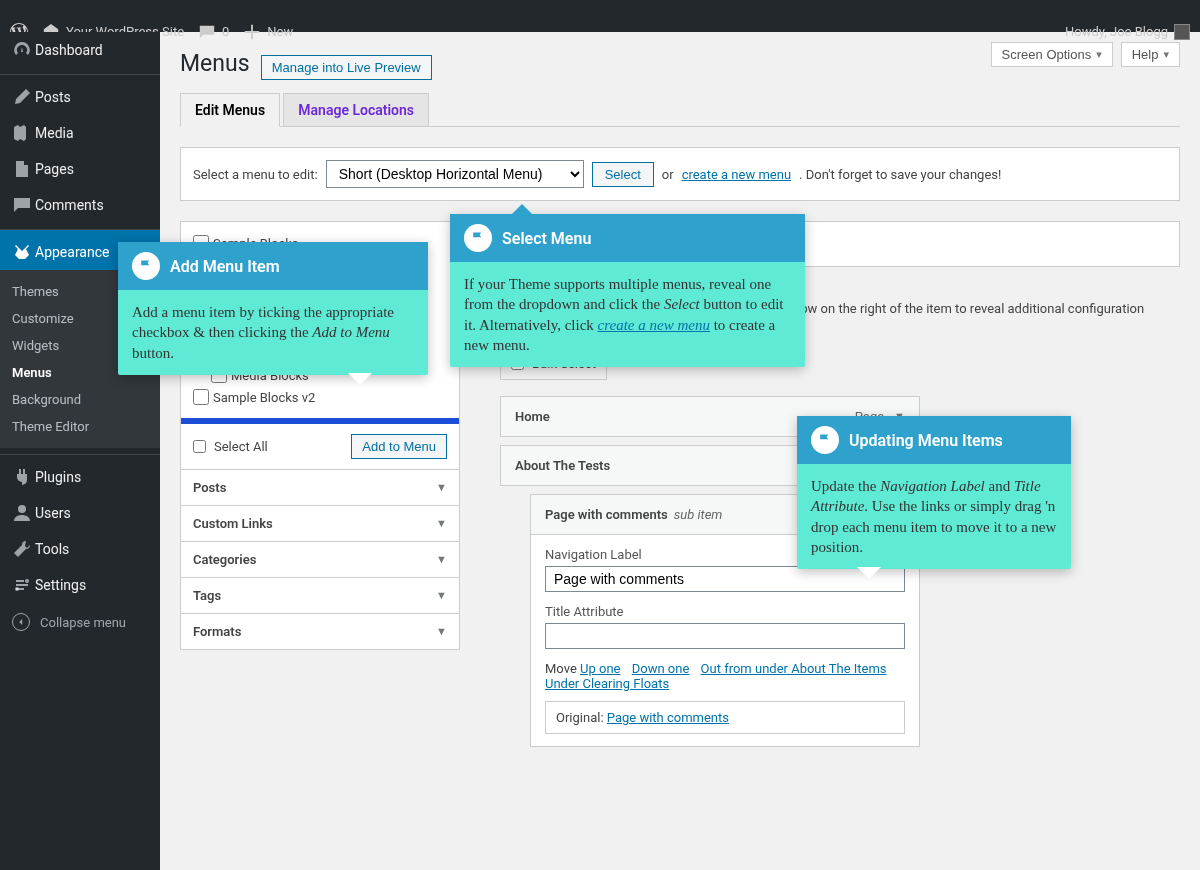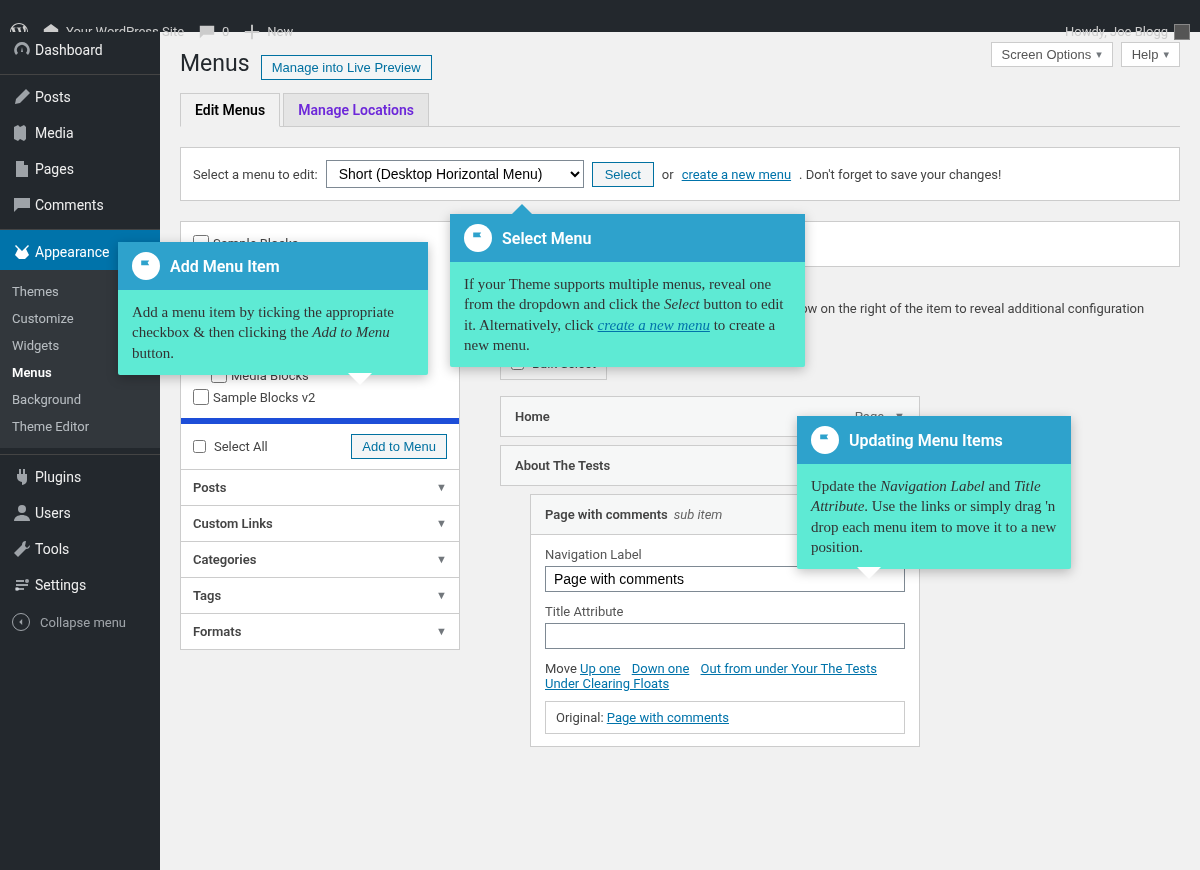--- a/index.html
+++ b/index.html
@@ -354,21 +354,21 @@
 
         <div class="menu-item-settings">
           <label>Navigation Label</label>
           <input type="text" value="Page with comments" style="">
           <label>Title Attribute</label>
           <input type="text" value="" style="">
           <div class="move-row">
             <span>Move</span>
             <a href="#">Up one</a>
             <a href="#">Down one</a>
-            <a href="#">Out from under Your The Tests</a>
+            <a href="#">Out from under About The Items</a>
             <a href="#">Under Clearing Floats</a>
           </div>
           <div class="original-box">
             <span>Original:</span>
             <a href="#">Page with comments</a>
           </div>
         </div>
       </div>
     </div>
   </div>

